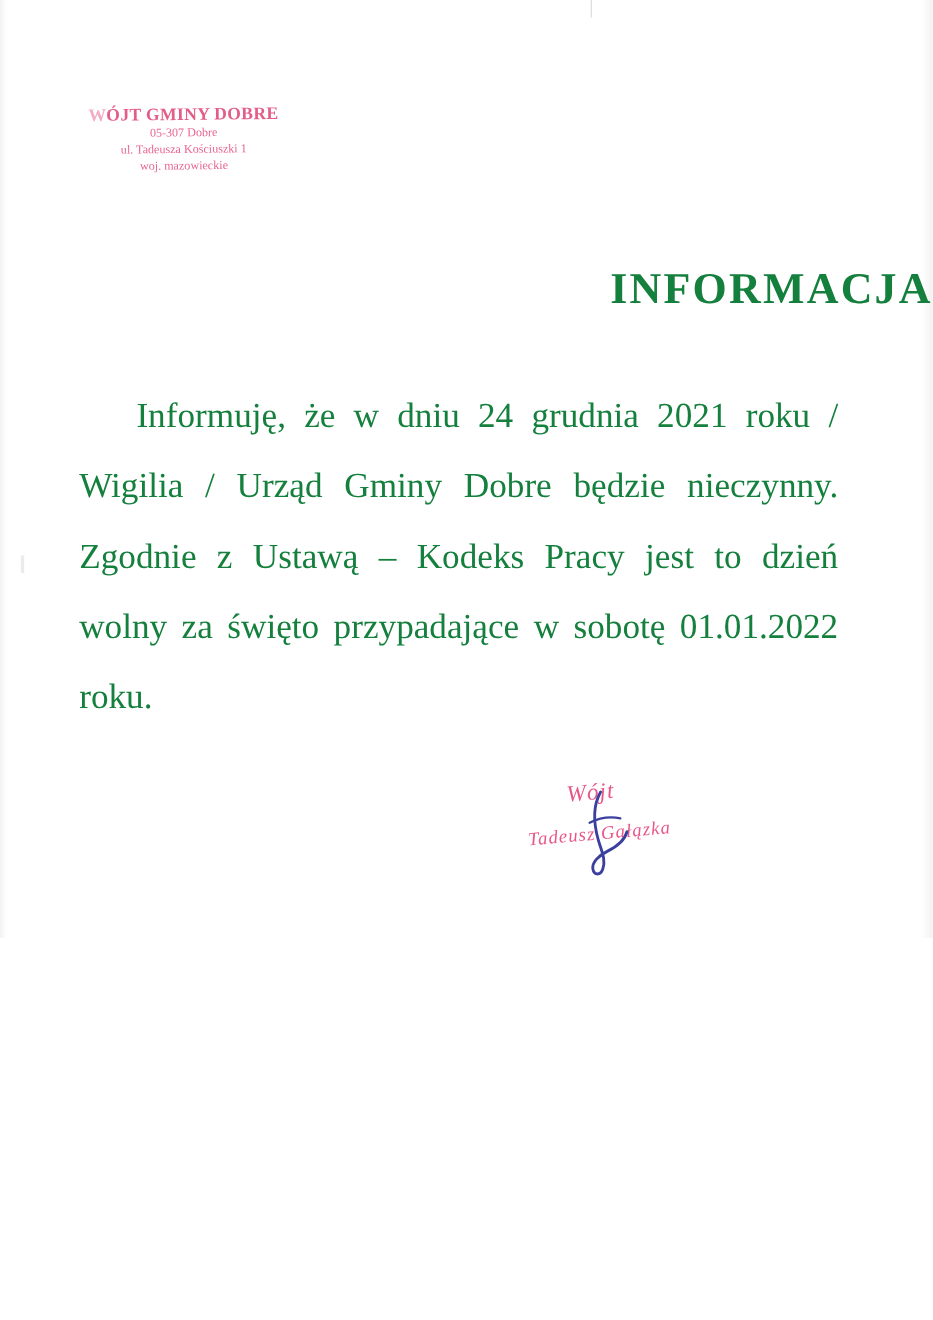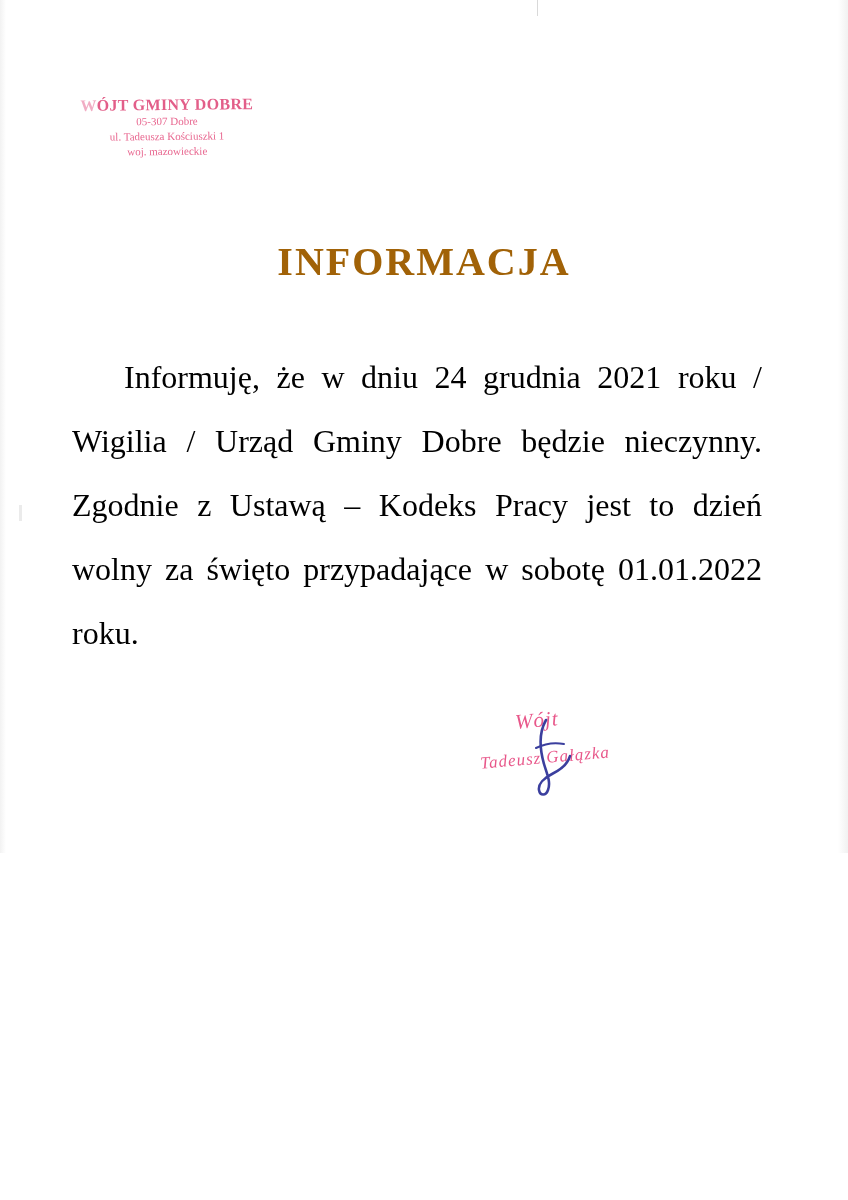--- a/index.html
+++ b/index.html
@@ -77,38 +77,38 @@
     color: #e8668f;
     white-space: nowrap;
   }
 
   
   .doc-title {
     position: absolute;
     left: 0;
     top: 238px;
     width: 848px;
-    text-align: center;
+    text-align: right;
     font-family: "Liberation Serif", serif;
     font-weight: bold;
     font-size: 40px;
     letter-spacing: 2px;
-    color: #a16207;
+    color: #15803d;
   }
 
   
   .body-text {
     position: absolute;
     left: 72px;
     top: 345px;
     width: 690px;
     font-family: "Liberation Serif", serif;
     font-size: 32px;
     line-height: 64px;
-    color: #000000;
+    color: #15803d;
     text-align: justify;
     text-indent: 52px;
   }
 
   
   .signature {
     position: absolute;
     left: 470px;
     top: 700px;
     width: 190px;

